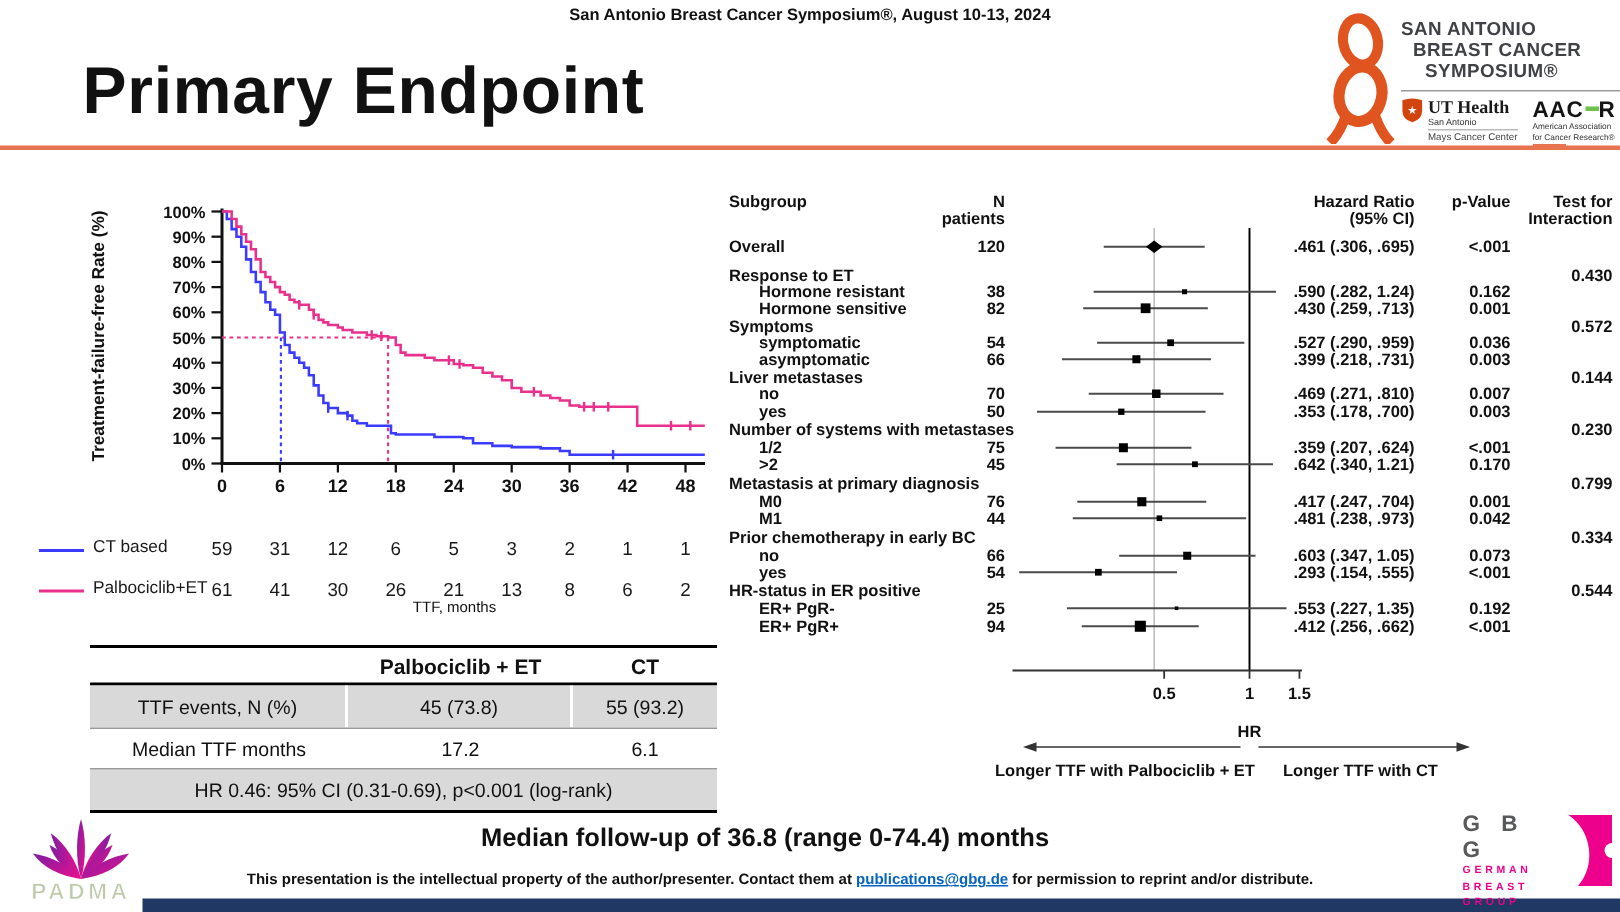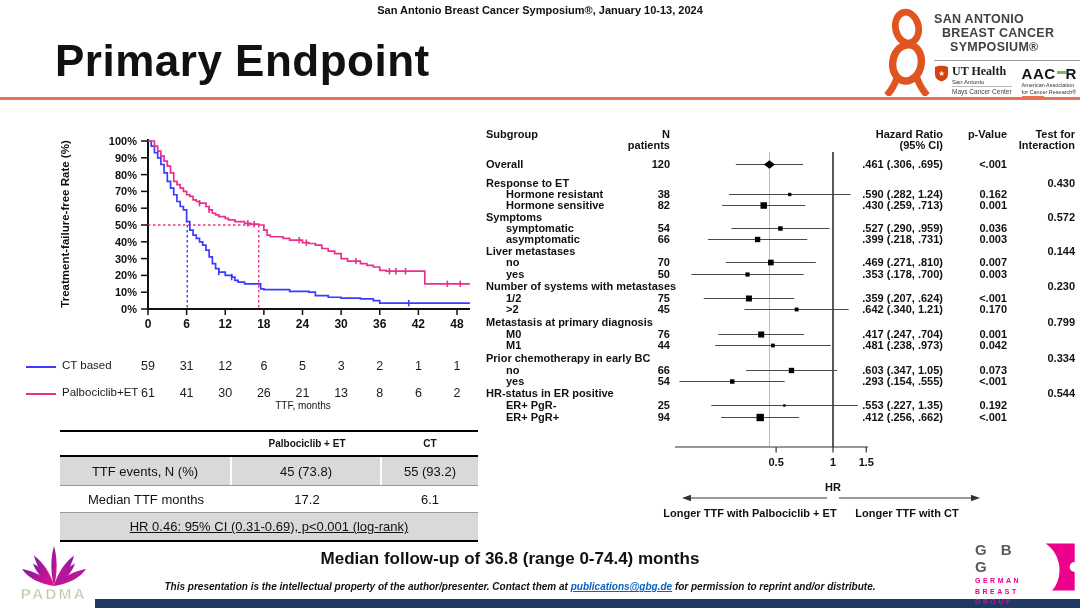--- a/index.html
+++ b/index.html
@@ -29,49 +29,49 @@
   
   #km-svg{top:124px;left:56px;}
   #atrisk{top:0;left:0;width:1080px;height:608px;pointer-events:none;}
   #atrisk span{position:absolute;font-size:12.5px;color:#1a1a1a;white-space:nowrap;margin-top:12px;}
   #atrisk .num{transform:translateX(-50%);}
   #atrisk .legend-line{position:absolute;width:30px;height:0;border-top:2px solid;}
   #ttf-caption{top:400px;left:148px;width:310px;text-align:center;font-size:10px;}
   
   #sum-table{top:430px;left:60px;width:418px;border-top:2.5px solid #000;border-bottom:2.5px solid #000;font-size:13px;}
   .st-row{display:flex;}
-  .st-head{border-bottom:2px solid #000;font-weight:700;font-size:10px;}
+  .st-head{border-bottom:2px solid #000;font-weight:700;font-size:14px;}
   .st-head .st-cell{height:23px;}
   .st-cell{display:flex;align-items:center;justify-content:center;height:28px;box-sizing:border-box;}
   .st-c1{width:172px;} .st-c2{width:150px;} .st-c3{width:96px;}
   .st-gray .st-cell{background:#d9d9d9;border-right:2px solid #fff;}
   .st-gray .st-c3{border-right:none;}
   .st-mid .st-cell{border-top:1px solid #999;border-bottom:1px solid #999;}
-  .st-merge{height:27px;background:#d9d9d9;display:flex;align-items:center;justify-content:center;text-decoration:underline;}
+  .st-merge{height:27px;background:#d9d9d9;display:flex;align-items:center;justify-content:center;}
   
   #fp-svg{top:126px;left:483px;}
   svg text{font-family:"Liberation Sans","DejaVu Sans",sans-serif;}
   
   #median-followup{top:549px;left:60px;width:900px;text-align:center;font-size:17px;font-weight:700;}
-  #reprint-line{top:581px;left:60px;width:920px;text-align:center;font-size:10px;font-weight:700;font-style:italic;}
+  #reprint-line{top:581px;left:60px;width:920px;text-align:center;font-size:10px;font-weight:700;}
   #reprint-line a{color:#0563c1;text-decoration:underline;}
   #bottom-bar{top:599px;left:95px;width:985px;height:9px;}
   
   #padma{top:540px;left:8px;}
   #gbg{top:541px;left:975px;width:100px;}
   #gbg-row{display:flex;gap:6px;}
   #gbg-name{font-size:15px;font-weight:700;color:#58595b;letter-spacing:5px;}
   .gbg-word{font-size:7px;font-weight:700;color:#ec008c;letter-spacing:2.5px;line-height:9.5px;margin-top:1px;}
 </style>
 </head>
 <body>
 
 <div id="slide">
 
-  <div class="abs" id="conf-line">San Antonio Breast Cancer Symposium®, January 10-13, 2024</div>
+  <div class="abs" id="conf-line">San Antonio Breast Cancer Symposium®, August 10-13, 2024</div>
 
   <div class="abs" id="page-title">Primary Endpoint</div>
   <div class="abs" id="orange-rule" style="background: rgb(232, 115, 80);"></div>
 
   <div class="abs" id="sabcs">
     <svg width="46" height="88" viewBox="0 0 34 64">
       <ellipse cx="17" cy="14" rx="8.5" ry="11.5" transform="rotate(-12 17 14)" fill="none" stroke="#e05420" stroke-width="5"></ellipse>
       <ellipse cx="17" cy="40" rx="10.5" ry="13.5" transform="rotate(10 17 40)" fill="none" stroke="#e05420" stroke-width="5.5"></ellipse>
       <path d="M10,50 C8,56 6,60 2,64" fill="none" stroke="#e05420" stroke-width="5"></path>
       <path d="M24,50 C26,56 28,60 32,64" fill="none" stroke="#e05420" stroke-width="5"></path>

